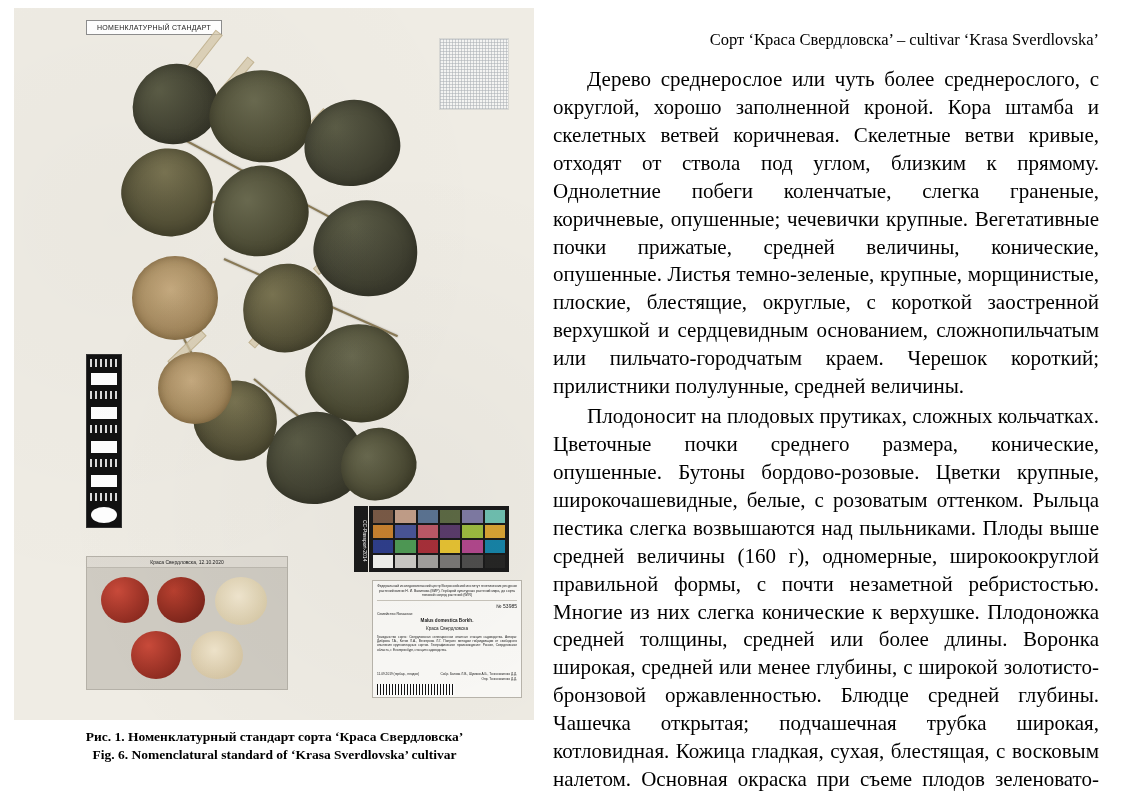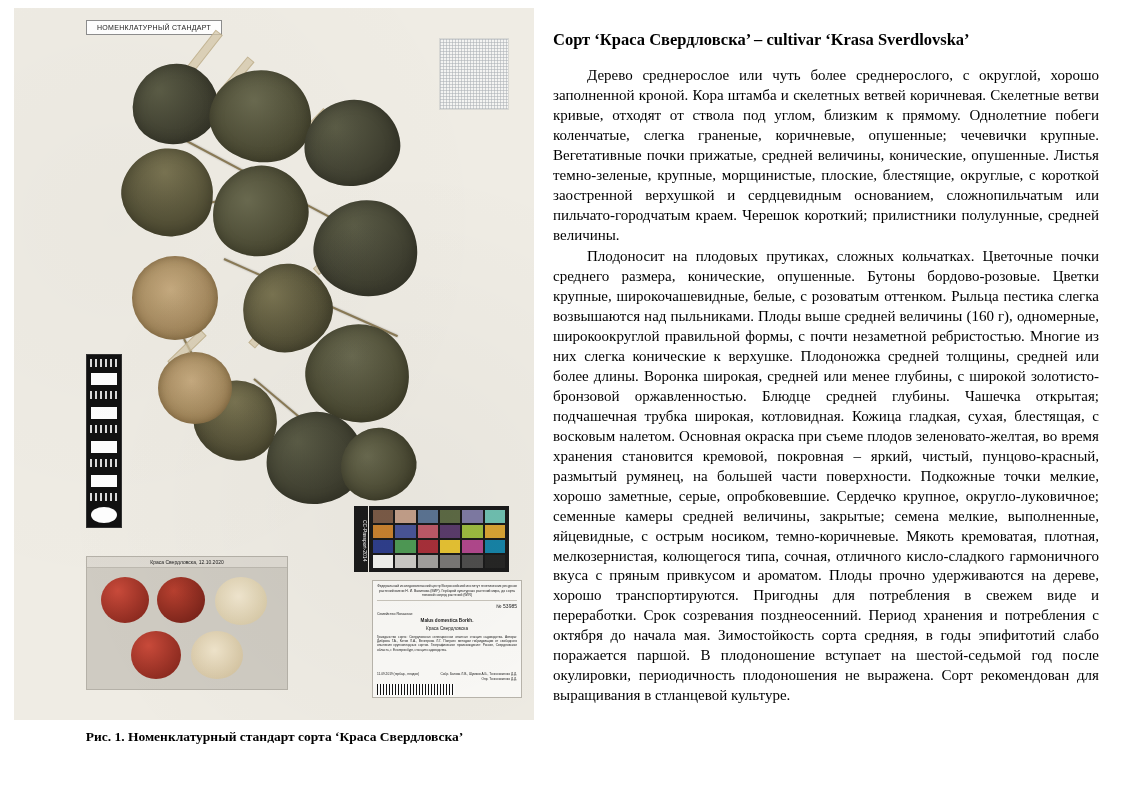--- a/index.html
+++ b/index.html
@@ -257,27 +257,27 @@
     font-weight: bold;
     line-height: 1.35;
   }
   
   .text-col {
     width: 578px;
     padding: 30px 24px 10px 8px;
     box-sizing: border-box;
   }
   .article-title {
-    text-align: left;
+    text-align: right;
     font-size: 16.5px;
-    font-weight: bold;
+    font-weight: normal;
     margin-bottom: 16px;
   }
   .para {
-    font-size: 15px;
+    font-size: 21px;
     line-height: 1.33;
     text-align: justify;
     text-indent: 34px;
     margin: 0 0 2px 0;
     hyphens: auto;
   }
 </style>
 </head>
 <body>
 
@@ -385,20 +385,21 @@
             <span>Опр. Тонконоженко Д.Д.</span>
           </span>
         </div>
         <div class="barcode"></div>
       </div>
 
     </div>
 
     <div class="fig-caption">
       <div>Рис. 1. Номенклатурный стандарт сорта ‘Краса Свердловска’</div>
+      <div>Fig. 6. Nomenclatural standard of ‘Krasa Sverdlovska’ cultivar</div>
     </div>
   </div>
 
   <div class="text-col">
     <div class="article-title">Сорт ‘Краса Свердловска’ – cultivar ‘Krasa Sverdlovska’</div>
     <p class="para">Дерево среднерослое или чуть более среднерослого, с округлой, хорошо заполненной кроной. Кора штамба и скелетных ветвей коричневая. Скелетные ветви кривые, отходят от ствола под углом, близким к прямому. Однолетние побеги коленчатые, слегка граненые, коричневые, опушенные; чечевички крупные. Вегетативные почки прижатые, средней величины, конические, опушенные. Листья темно-зеленые, крупные, морщинистые, плоские, блестящие, округлые, с короткой заостренной верхушкой и сердцевидным основанием, сложнопильчатым или пильчато-городчатым краем. Черешок короткий; прилистники полулунные, средней величины.</p>
     <p class="para">Плодоносит на плодовых прутиках, сложных кольчатках. Цветочные почки среднего размера, конические, опушенные. Бутоны бордово-розовые. Цветки крупные, широкочашевидные, белые, с розоватым оттенком. Рыльца пестика слегка возвышаются над пыльниками. Плоды выше средней величины (160 г), одномерные, широкоокруглой правильной формы, с почти незаметной ребристостью. Многие из них слегка конические к верхушке. Плодоножка средней толщины, средней или более длины. Воронка широкая, средней или менее глубины, с широкой золотисто-бронзовой оржавленностью. Блюдце средней глубины. Чашечка открытая; подчашечная трубка широкая, котловидная. Кожица гладкая, сухая, блестящая, с восковым налетом. Основная окраска при съеме плодов зеленовато-желтая, во время хранения становится кремовой, покровная – яркий, чистый, пунцово-красный, размытый румянец, на большей части поверхности. Подкожные точки мелкие, хорошо заметные, серые, опробковевшие. Сердечко крупное, округло-луковичное; семенные камеры средней величины, закрытые; семена мелкие, выполненные, яйцевидные, с острым носиком, темно-коричневые. Мякоть кремоватая, плотная, мелкозернистая, колющегося типа, сочная, отличного кисло-сладкого гармоничного вкуса с пряным привкусом и ароматом. Плоды прочно удерживаются на дереве, хорошо транспортируются. Пригодны для потребления в свежем виде и переработки. Срок созревания позднеосенний. Период хранения и потребления с октября до начала мая. Зимостойкость сорта средняя, в годы эпифитотий слабо поражается паршой. В плодоношение вступает на шестой-седьмой год после окулировки, периодичность плодоношения не выражена. Сорт рекомендован для выращивания в стланцевой культуре.</p>
   </div>
 
 </div>

